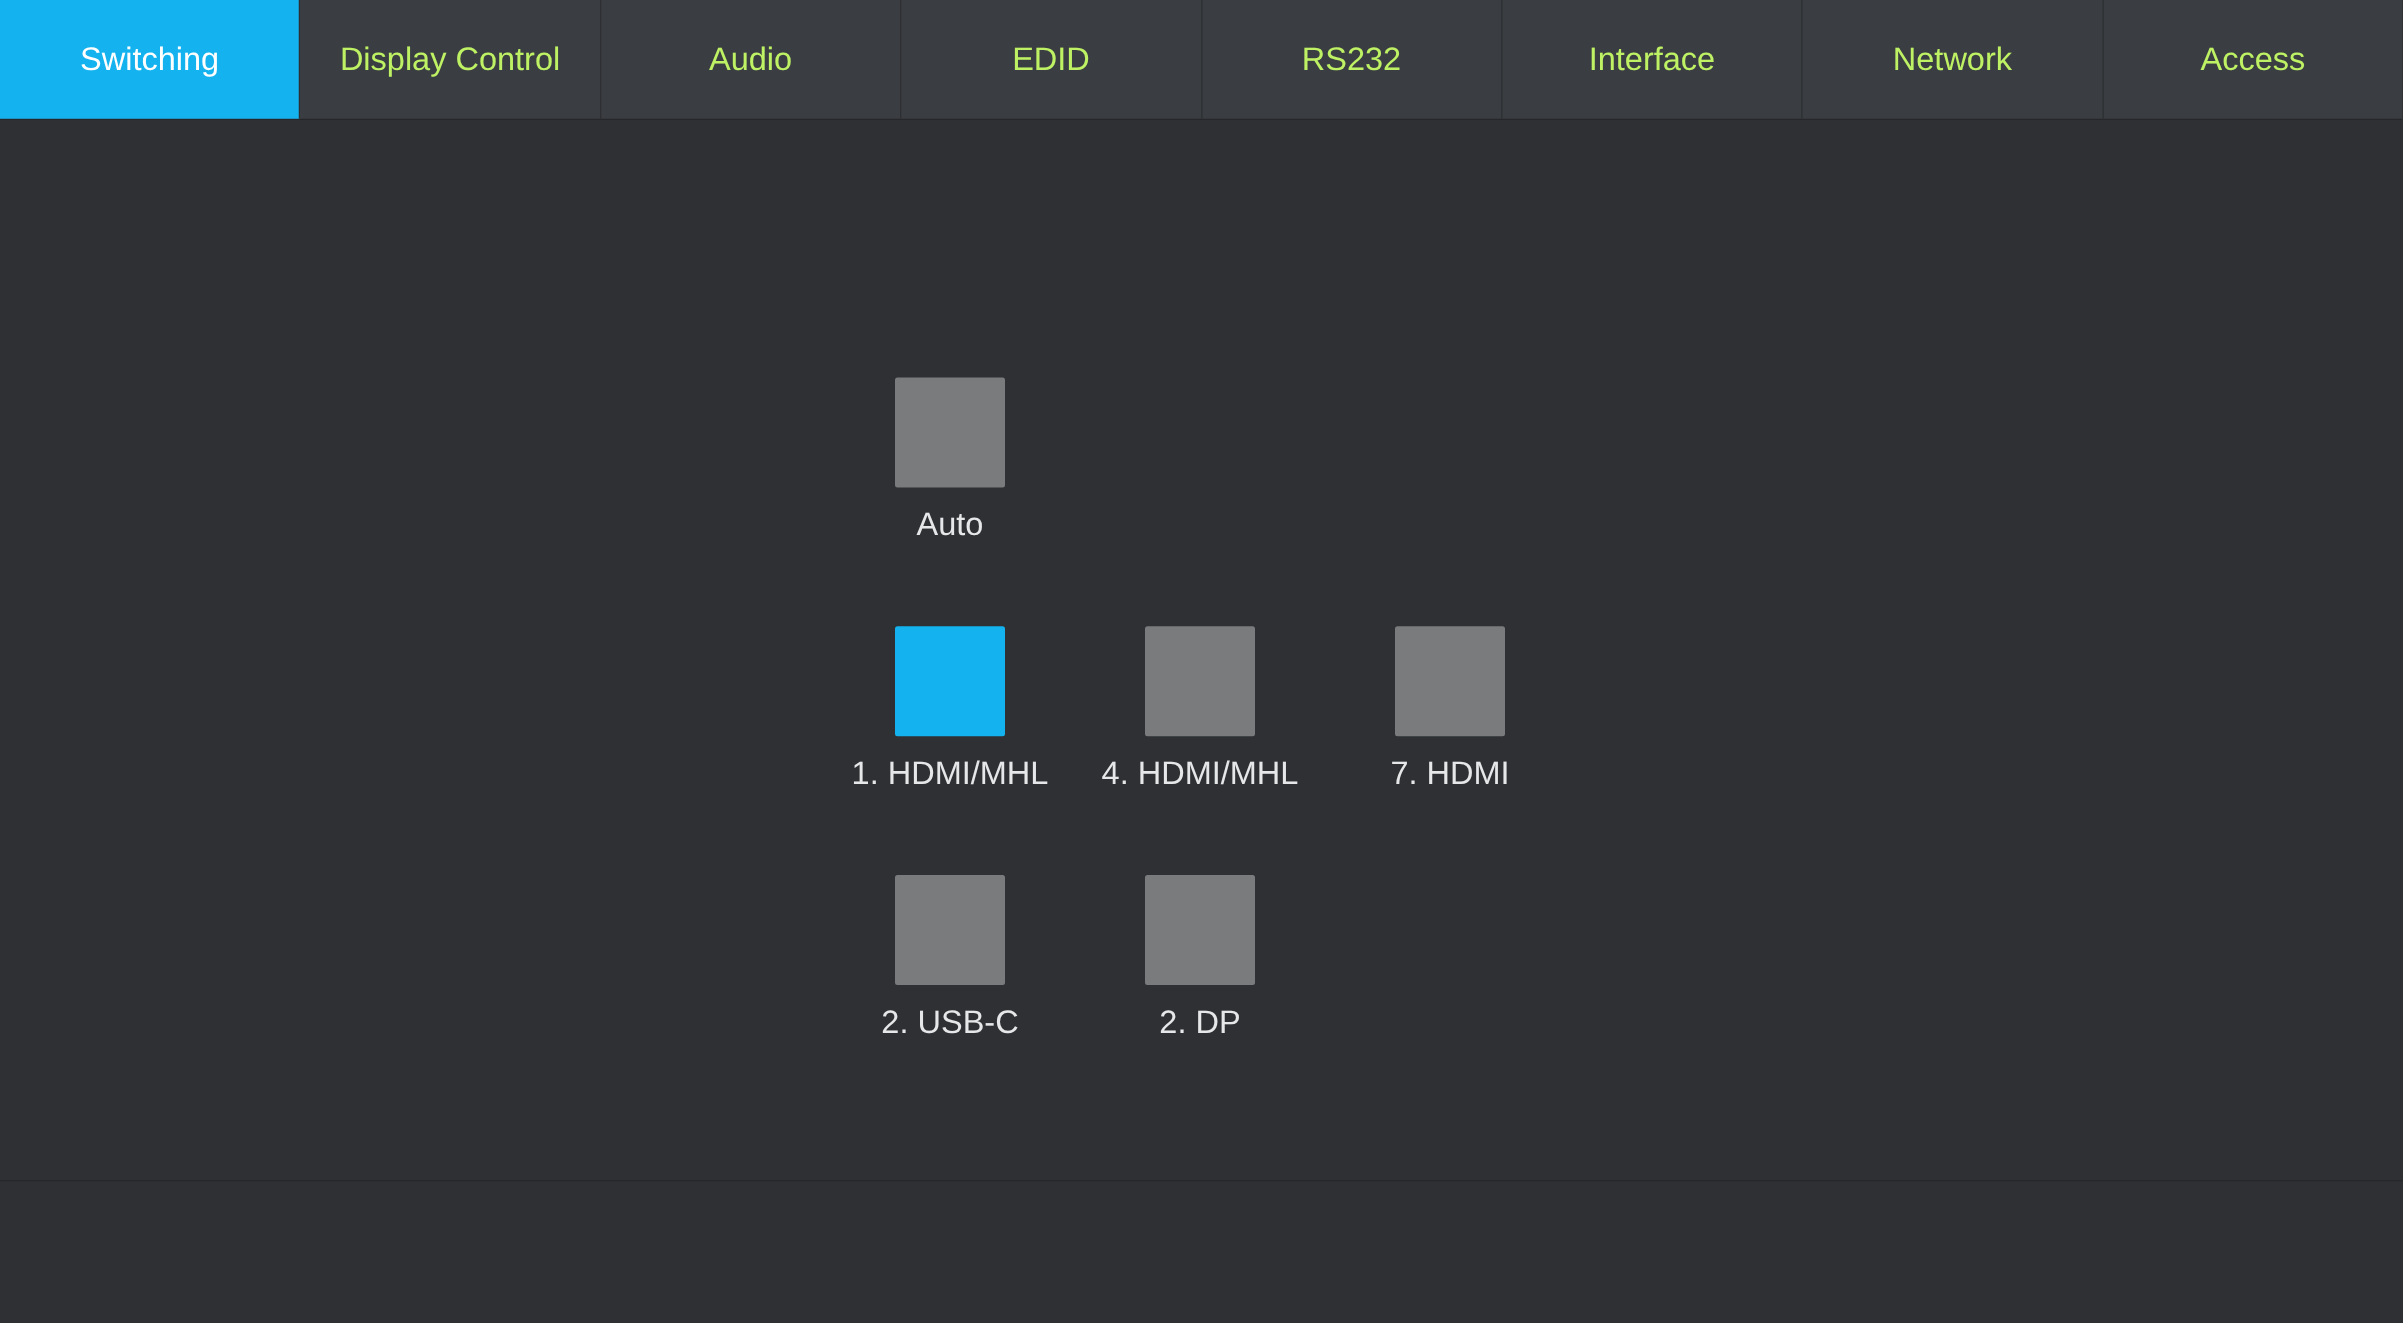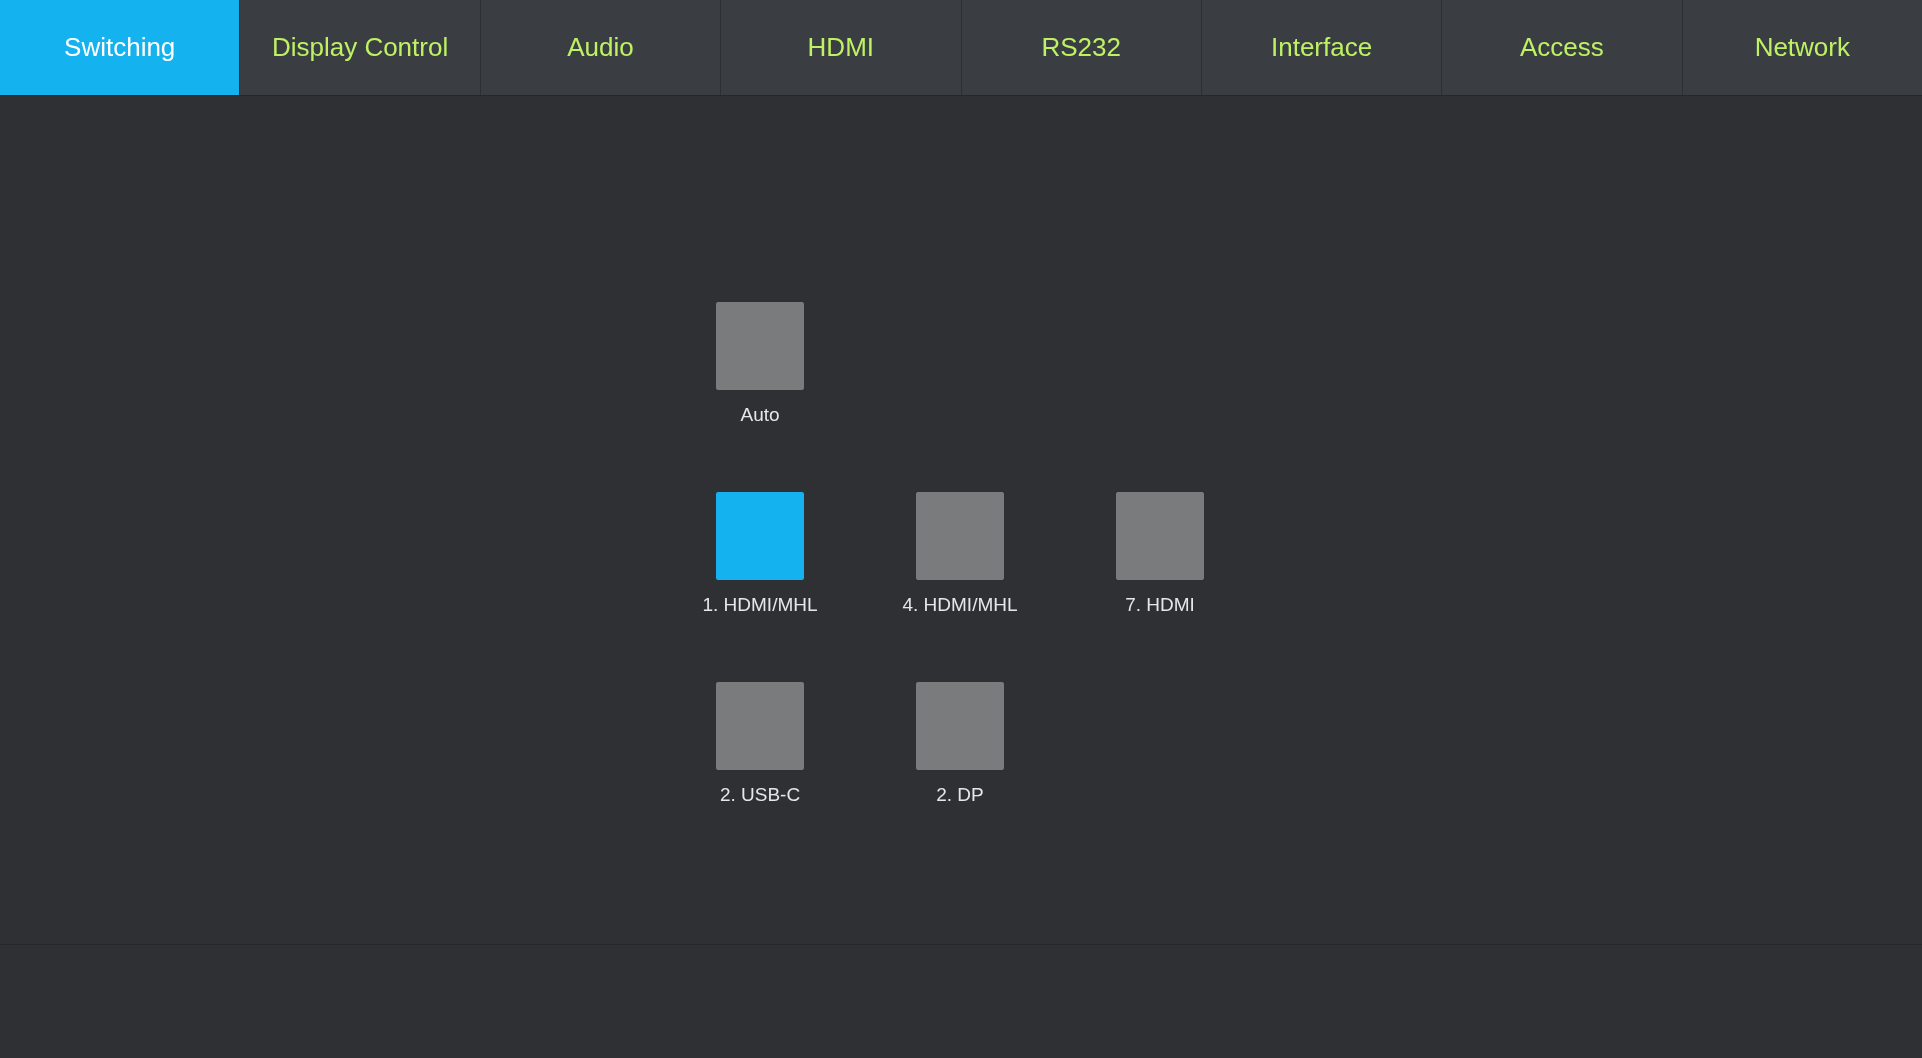--- a/index.html
+++ b/index.html
@@ -78,21 +78,21 @@
     background: #7a7b7d;
     border: none;
     border-radius: 2px;
     cursor: pointer;
   }
   .btn.active {
     background: #14b3ef;
   }
   .btn-label {
     margin-top: 14px;
-    font-size: 19px;
+    font-size: 26px;
     color: #e6e7e8;
     white-space: nowrap;
   }
   
   .footer {
     position: absolute;
     left: 0;
     right: 0;
     bottom: 0;
     height: 114px;
@@ -109,33 +109,33 @@
     <div class="tab active">
       <span>Switching</span>
     </div>
     <div class="tab">
       <span>Display Control</span>
     </div>
     <div class="tab">
       <span>Audio</span>
     </div>
     <div class="tab">
-      <span>HDMI</span>
+      <span>EDID</span>
     </div>
     <div class="tab">
       <span>RS232</span>
     </div>
     <div class="tab">
       <span>Interface</span>
     </div>
     <div class="tab">
-      <span>Access</span>
+      <span>Network</span>
     </div>
     <div class="tab">
-      <span>Network</span>
+      <span>Access</span>
     </div>
   </div>
 
   <div class="content">
     <div class="switch-grid">
 
       <div class="row">
         <div class="cell">
           <button class="btn"></button>
           <div class="btn-label">Auto</div>

